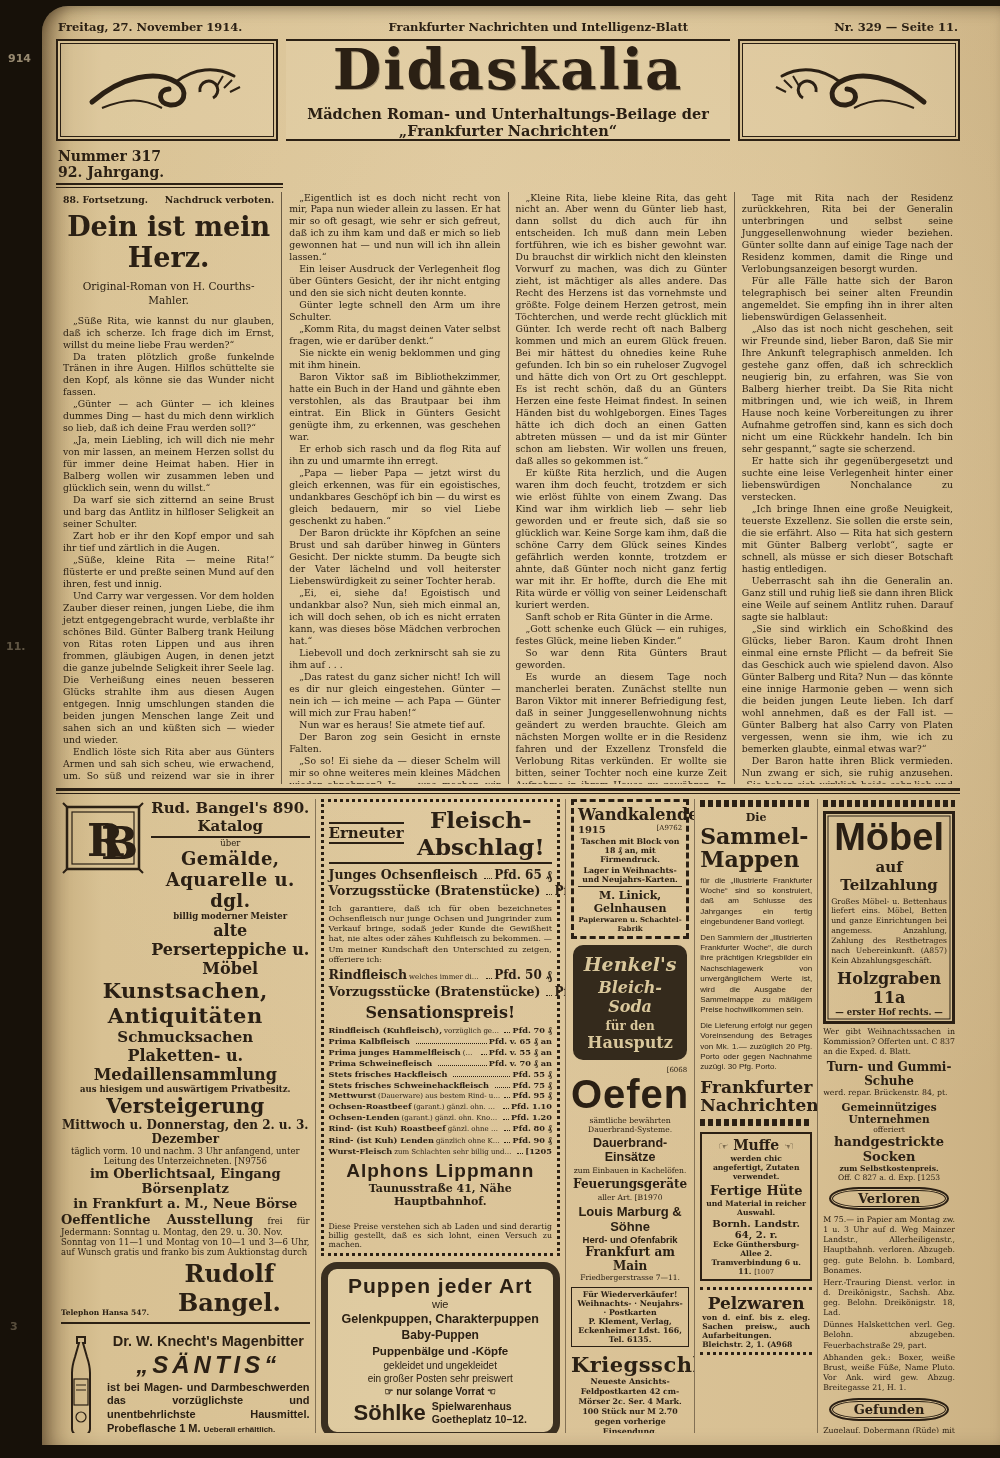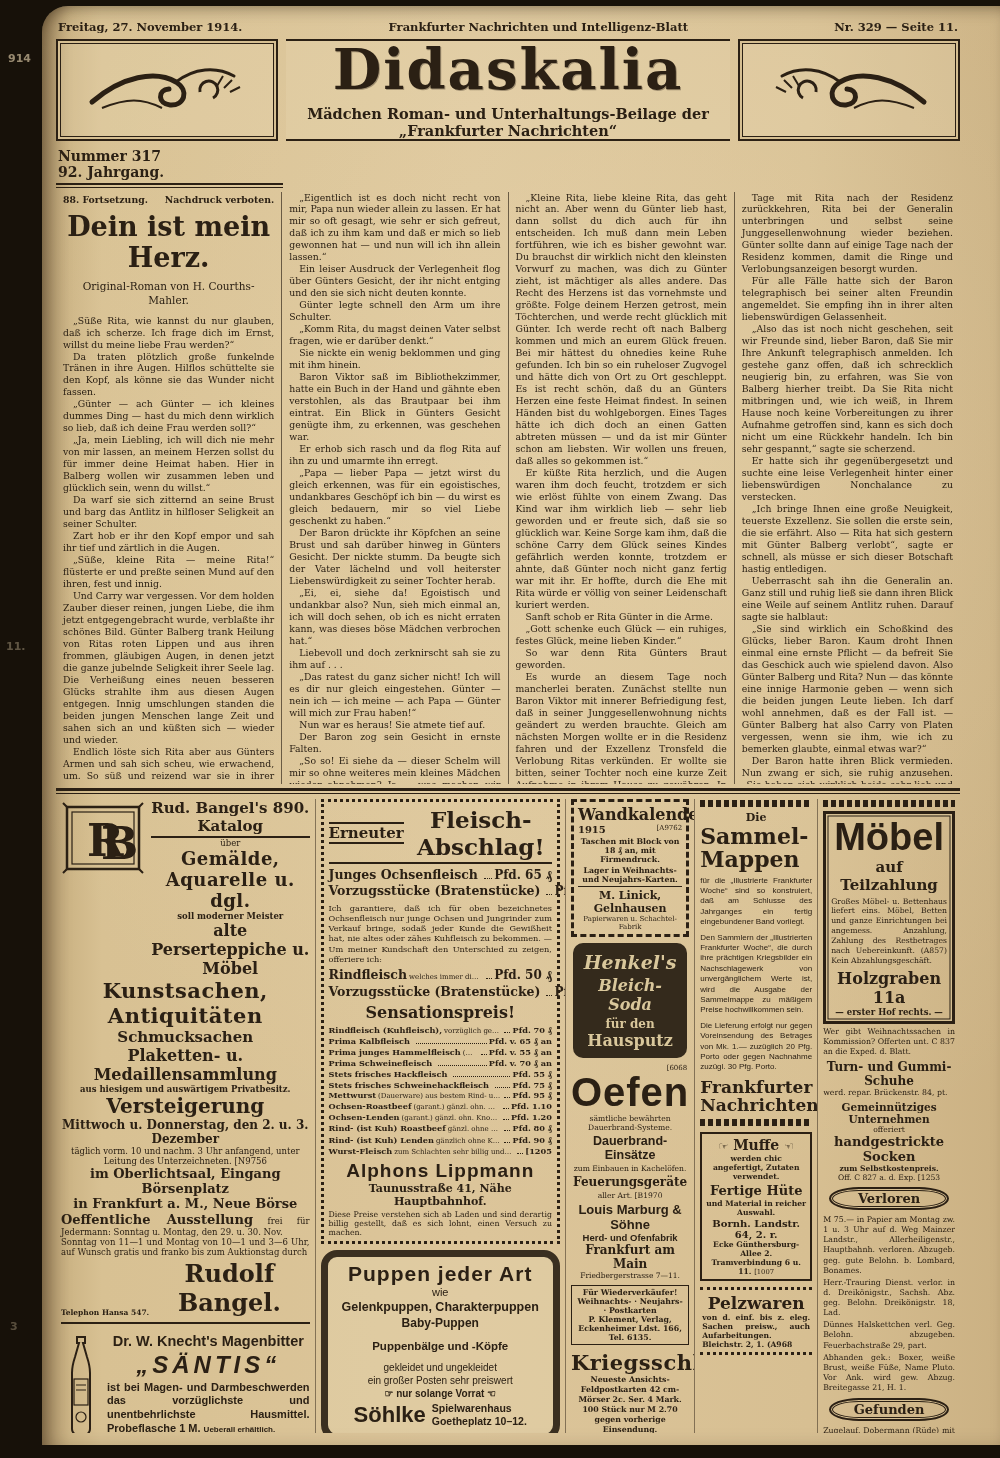--- a/index.html
+++ b/index.html
@@ -80,42 +80,42 @@
   .pl{display:flex;align-items:baseline;line-height:1.3;}
   .pl-l{font-weight:700;white-space:nowrap;}
   .pl-d{font-size:7px;padding:0 2px;overflow:hidden;white-space:nowrap;text-overflow:ellipsis;}
   .pl-dots{flex:1;border-bottom:1px dotted #2b2014;margin:0 2px 2px 2px;min-width:6px;}
   .pl-p{font-weight:700;white-space:nowrap;}
   .big1 .pl-l{font-size:12.5px;} .big1 .pl-p{font-size:12px;}
   .fl-para{text-align:justify;margin:3px 0;line-height:1.25;}
   .sens{font:900 16px "DejaVu Serif",serif;text-align:center;margin:3px 0;}
   .fl-firm{font:900 19px "Liberation Sans",sans-serif;text-align:center;letter-spacing:1px;margin-top:3px;}
   .fl-addr{font:700 11px "DejaVu Serif",serif;text-align:center;}
-  .fl-note{font-size:7.8px;text-align:justify;margin-top:2px;}
+  .fl-note{font-size:7.8px;text-align:justify;margin-top:14px;}
   
   .puppen{border:7px solid #3a2f20;border-radius:16px;padding:5px 7px;margin-top:6px;
           font-family:"Liberation Sans",sans-serif;text-align:center;background:rgba(236,222,186,.25);}
   .pp-title{font:700 21px "Liberation Sans",sans-serif;letter-spacing:1px;}
   .pp-wie{font-size:11px;}
   .pp-l1{font-weight:700;font-size:12.5px;margin:2px 0;}
   .pp-l2{font-weight:700;font-size:12px;}
-  .pp-l3{font-weight:700;font-size:11.5px;margin:10px 0;}
+  .pp-l3{font-weight:700;font-size:11.5px;margin:3px 0;}
   .pp-l4{font-size:10px;margin:2px 0;}
   .pp-l5{font-size:10px;margin:2px 0;}
   .pp-l6{font-weight:700;font-size:10px;}
   .pp-sig{display:flex;align-items:center;justify-content:center;gap:6px;margin-top:3px;}
   .pp-firm{font:700 22px "Liberation Sans",sans-serif;}
   .pp-sub{font-size:10.5px;text-align:left;line-height:1.3;font-weight:700;}
   
   .wand{border:3px dashed #2b2014;padding:3px 4px;text-align:center;}
   .wand-t{font:900 16px "DejaVu Serif",serif;}
   .wand-y{font:700 10px "DejaVu Serif",serif;display:flex;justify-content:space-between;}
   .wand p{font-size:7.8px;margin:2px 0;font-weight:700;}
   .wand-f{font:900 11px "DejaVu Serif",serif;border-top:1px solid #2b2014;padding-top:2px;}
-  .wand-s{font-size:7px;font-weight:400;}
+  .wand-s{font-size:7px;font-weight:700;}
   .henkel{background:#342a1c;color:#d9c79b;border-radius:10px;margin:6px 2px;padding:8px 4px;text-align:center;}
   .hk1{font:900 19px "DejaVu Serif",serif;font-style:italic;}
   .hk2{font:900 16px "DejaVu Serif",serif;font-style:italic;margin:3px 0;}
   .hk3{font:700 12px "DejaVu Serif",serif;}
   .hk4{font:900 16px "DejaVu Serif",serif;}
   .hk-num{color:#2b2014;font-size:7px;text-align:right;margin:0 2px;}
   .oefen-t{font:900 40px "Liberation Sans",sans-serif;text-align:center;line-height:1;letter-spacing:1px;}
   .oefen-s{font-size:7.6px;text-align:center;margin:2px 0;}
   .oefen-b1{font:900 12.5px "Liberation Sans",sans-serif;text-align:center;}
   .oefen-b2{font:900 12px "DejaVu Serif",serif;text-align:center;}
@@ -279,21 +279,21 @@
             <rect x="6" y="8" width="72" height="62" fill="none" stroke="#2b2014" stroke-width="2.5"></rect>
             <rect x="11" y="13" width="62" height="52" fill="none" stroke="#2b2014" stroke-width="1.2"></rect>
             <text x="26" y="57" font-size="44" font-weight="bold">R</text>
             <text x="40" y="60" font-size="44" font-weight="bold">B</text>
             <path d="M6 8 l-4 -4 M78 8 l4 -4 M6 70 l-4 4 M78 70 l4 4" stroke="#2b2014" stroke-width="2"></path>
           </svg>
           <div style="flex:1">
             <div class="bangel-kat">Rud. Bangel's 890. Katalog</div>
             <div class="ctr s">über</div>
             <div class="ctr L" style="font-size:18px">Gemälde, Aquarelle u. dgl.</div>
-            <div class="ctr s b">soll moderner Meister</div>
+            <div class="ctr s b">billig moderner Meister</div>
             <div class="ctr L2">alte Perserteppiche u. Möbel</div>
           </div>
         </div>
         <div class="ctr L">Kunstsachen, Antiquitäten</div>
         <div class="ctr" style="font:700 15px 'DejaVu Serif',serif">Schmucksachen</div>
         <div class="ctr L2">Plaketten- u. Medaillensammlung</div>
         <div class="ctr s b">aus hiesigem und auswärtigem Privatbesitz.</div>
         <div class="ctr vers">Versteigerung</div>
         <div class="ctr m">Mittwoch u. Donnerstag, den 2. u. 3. Dezember</div>
         <div class="ctr s">täglich vorm. 10 und nachm. 3 Uhr anfangend, unter Leitung des Unterzeichneten. [N9756</div>

